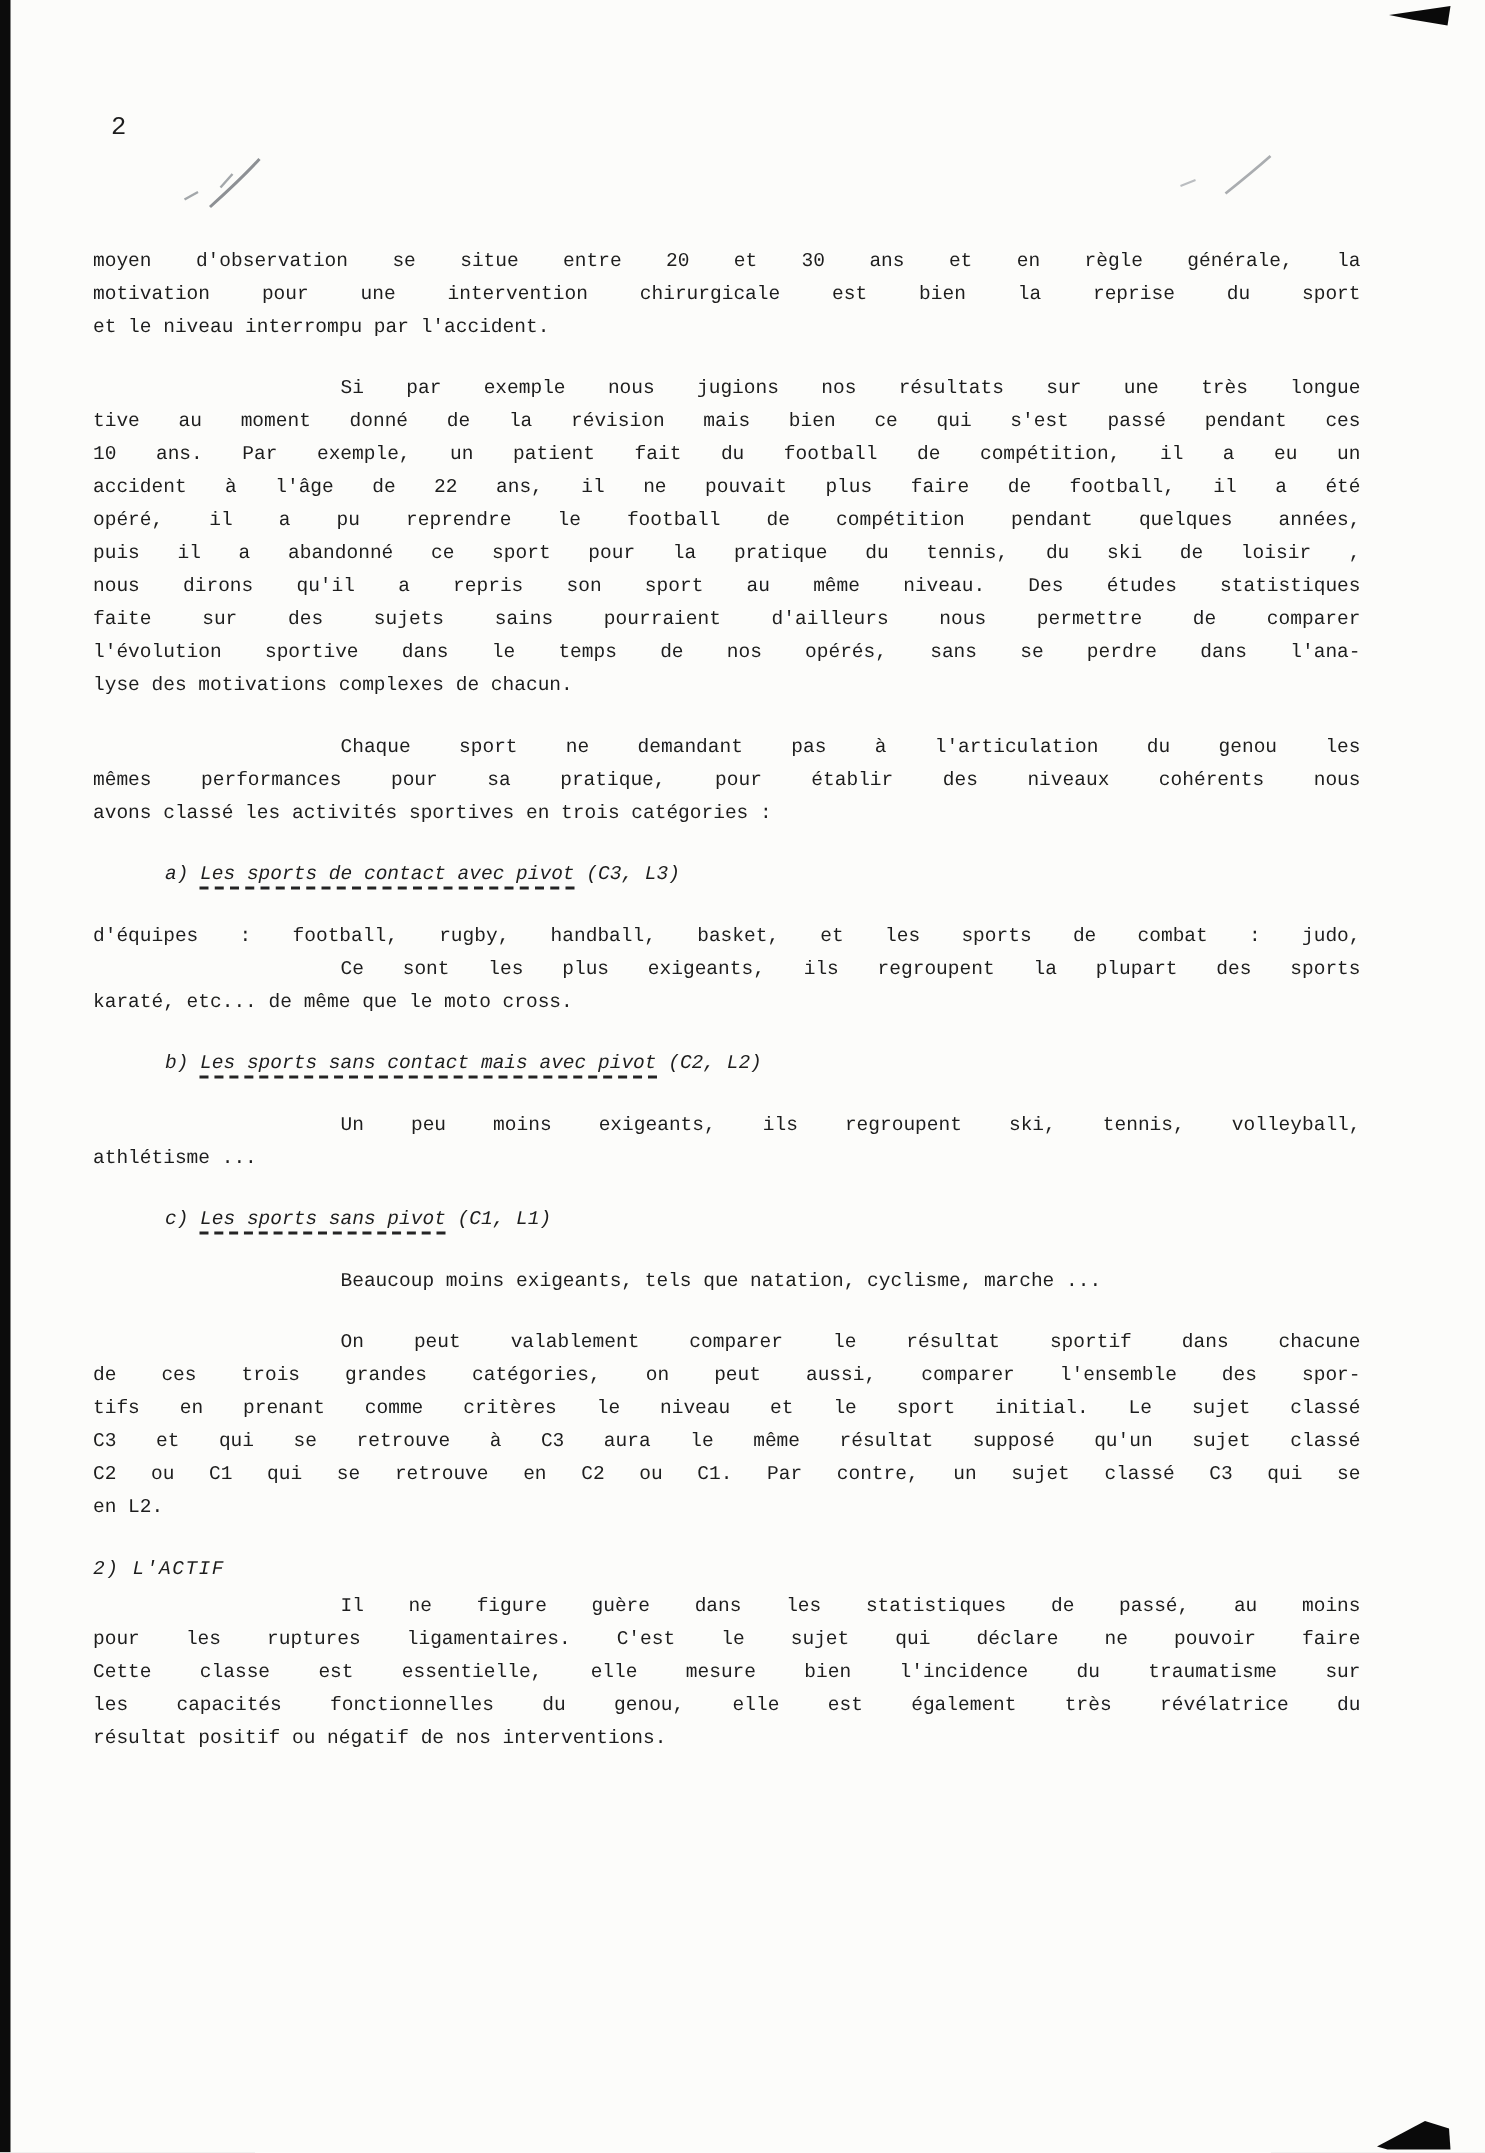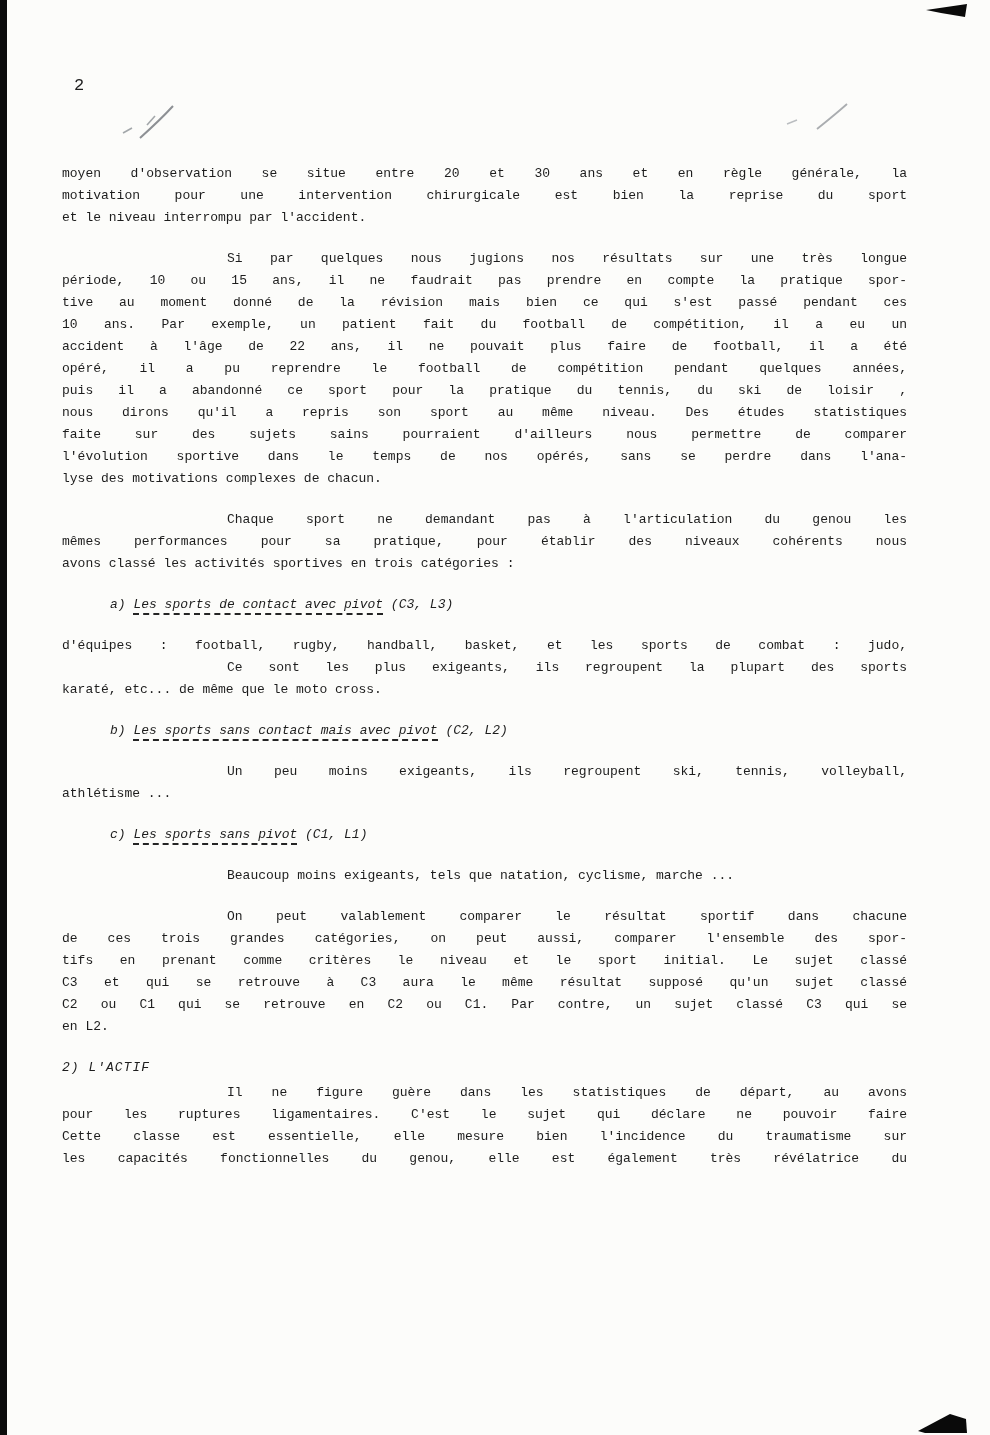--- a/index.html
+++ b/index.html
@@ -61,22 +61,21 @@
 
   <div class="pagenum">2</div>
 
   <div class="content">
       <div class="block p">
         <div class="tline j">moyen d'observation se situe entre 20 et 30 ans et en règle générale, la</div>
         <div class="tline j">motivation pour une intervention chirurgicale est bien la reprise du sport</div>
         <div class="tline">et le niveau interrompu par l'accident.</div>
       </div>
       <div class="block p">
-        <div class="tline j ind">Si par quelques nous jugions nos résultats sur une très longue</div>
-        <div class="tline j">période, 10 ou 15 ans, il ne faudrait pas prendre en compte la pratique spor-</div>
+        <div class="tline j ind">Si par exemple nous jugions nos résultats sur une très longue</div>
         <div class="tline j">tive au moment donné de la révision mais bien ce qui s'est passé pendant ces</div>
         <div class="tline j">10 ans. Par exemple, un patient fait du football de compétition, il a eu un</div>
         <div class="tline j">accident à l'âge de 22 ans, il ne pouvait plus faire de football, il a été</div>
         <div class="tline j">opéré, il a pu reprendre le football de compétition pendant quelques années,</div>
         <div class="tline j">puis il a abandonné ce sport pour la pratique du tennis, du ski de loisir ,</div>
         <div class="tline j">nous dirons qu'il a repris son sport au même niveau. Des études statistiques</div>
         <div class="tline j">faite sur des sujets sains pourraient d'ailleurs nous permettre de comparer</div>
         <div class="tline j">l'évolution sportive dans le temps de nos opérés, sans se perdre dans l'ana-</div>
         <div class="tline">lyse des motivations complexes de chacun.</div>
       </div>
@@ -103,24 +102,25 @@
       <div class="block p">
         <div class="tline j ind">On peut valablement comparer le résultat sportif dans chacune</div>
         <div class="tline j">de ces trois grandes catégories, on peut aussi, comparer l'ensemble des spor-</div>
         <div class="tline j">tifs en prenant comme critères le niveau et le sport initial. Le sujet classé</div>
         <div class="tline j">C3 et qui se retrouve à C3 aura le même résultat supposé qu'un sujet classé</div>
         <div class="tline j">C2 ou C1 qui se retrouve en C2 ou C1. Par contre, un sujet classé C3 qui se</div>
         <div class="tline">en L2.</div>
       </div>
       <div class="block section">2) L'ACTIF</div>
       <div class="block p">
-        <div class="tline j ind">Il ne figure guère dans les statistiques de départ, au avons</div>
+        <div class="tline j ind">Il ne figure guère dans les statistiques de passé, au moins</div>
         <div class="tline j">pour les ruptures ligamentaires. C'est le sujet qui déclare ne pouvoir faire</div>
         <div class="tline j">Cette classe est essentielle, elle mesure bien l'incidence du traumatisme sur</div>
         <div class="tline j">les capacités fonctionnelles du genou, elle est également très révélatrice du</div>
+        <div class="tline">résultat positif ou négatif de nos interventions.</div>
       </div>
     </div>
 
   <svg class="marks" width="990" height="1435" viewBox="0 0 990 1435">
 
     <g>
       <path d="M140,138 C150,129 163,117 173,106" stroke="#8d9094" stroke-width="2" fill="none"></path>
       <path d="M123,133 L132,128" stroke="#a3a7aa" stroke-width="1.6" fill="none"></path>
       <path d="M147,125 L155,116" stroke="#a3a7aa" stroke-width="1.6" fill="none"></path>
     </g>

